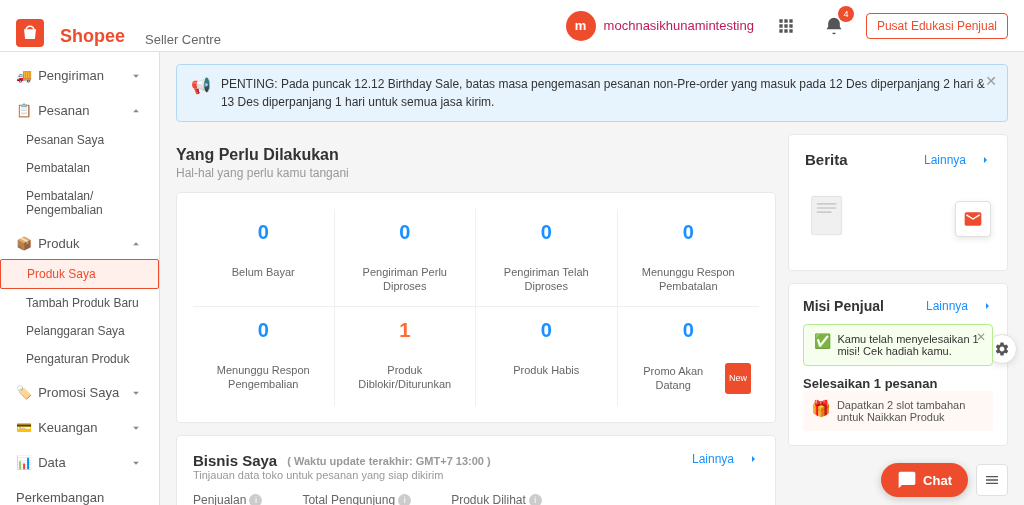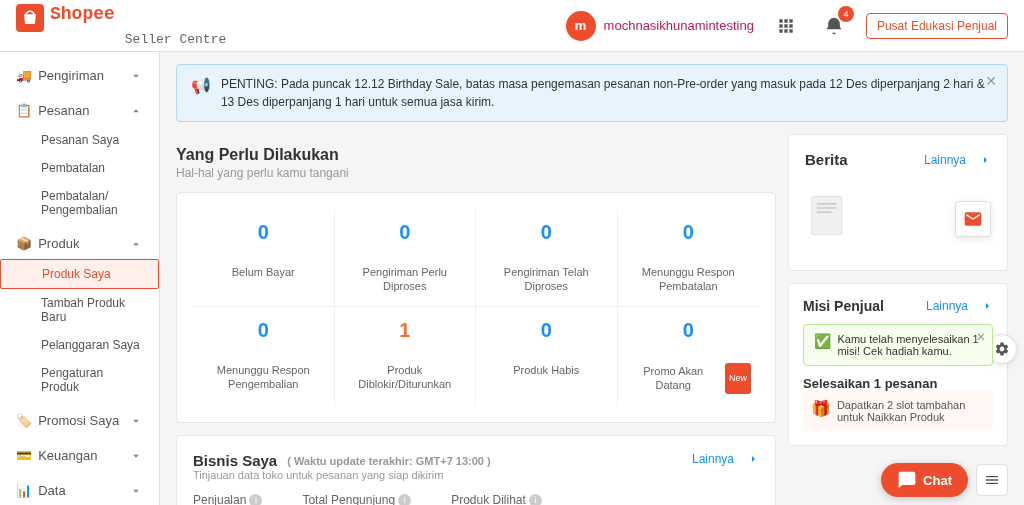--- a/index.html
+++ b/index.html
@@ -1,20 +1,20 @@
 <!DOCTYPE html>
 <html><head>
   <meta charset="utf-8">
   <style>
     * { box-sizing: border-box; margin: 0; padding: 0; }
     body { font-family: -apple-system, BlinkMacSystemFont, 'Segoe UI', sans-serif; font-size: 13px; background: #f5f5f5; color: #333; display: flex; flex-direction: column; height: 505px; overflow: hidden; }
 
     
     .header { background: #fff; border-bottom: 1px solid #e0e0e0; display: flex; align-items: center; padding: 0 16px; height: 52px; flex-shrink: 0; }
-    .header-logo { display: flex; align-items: flex-start; gap: 6px; font-family: Liberation Mono, monospace; }
+    .header-logo { display: flex; align-items: flex-end; gap: 16px; }
     .shopee-icon { width: 28px; height: 28px; background: #ee4d2d; border-radius: 4px; display: flex; align-items: center; justify-content: center; }
     .shopee-icon svg { width: 18px; height: 18px; fill: white; }
     .header-brand { font-size: 18px; font-weight: 700; color: #ee4d2d; }
     .header-subtitle { font-size: 13px; color: #666; margin-left: 4px; margin-top: 28px; }
     .header-spacer { flex: 1; }
     .header-right { display: flex; align-items: center; gap: 16px; }
     .avatar { width: 30px; height: 30px; background: #ee4d2d; border-radius: 50%; display: flex; align-items: center; justify-content: center; color: white; font-size: 13px; font-weight: 600; }
     .username { font-size: 13px; color: #be185d; }
     .notification-btn { position: relative; cursor: pointer; }
     .notification-btn svg { width: 20px; height: 20px; fill: #555; }
@@ -23,21 +23,21 @@
 
     
     .main-layout { display: flex; flex: 1; overflow: hidden; }
 
     
     .sidebar { width: 160px; background: #fff; border-right: 1px solid #e0e0e0; overflow-y: auto; flex-shrink: 0; padding-top: 8px; }
     .sidebar-section { margin-bottom: 4px; }
     .sidebar-header { display: flex; align-items: center; justify-content: space-between; padding: 8px 16px; cursor: pointer; color: #555; font-size: 13px; font-weight: 500; }
     .sidebar-header svg { width: 14px; height: 14px; fill: #888; }
     .sidebar-header-left { display: flex; align-items: center; }
-    .sidebar-item { padding: 7px 16px 7px 41px; font-size: 12px; color: #555; cursor: pointer; }
+    .sidebar-item { padding: 7px 16px 7px 26px; font-size: 12px; color: #555; cursor: pointer; }
     .sidebar-item.active { background: #fff0ec; color: #ee4d2d; border: 1.5px solid #ee4d2d; border-radius: 2px; }
 
     
     .content { flex: 1; overflow-y: auto; padding: 0 16px 16px 16px; }
 
     
     .alert-banner { background: #e8f4fd; border: 1px solid #b3d8f5; border-radius: 4px; padding: 10px 14px; margin: 12px 0; display: flex; align-items: flex-start; gap: 10px; position: relative; }
     .alert-icon { color: #1890ff; font-size: 16px; flex-shrink: 0; margin-top: 1px; }
     .alert-text { font-size: 12px; color: #333; line-height: 1.5; flex: 1; }
     .alert-close { position: absolute; right: 10px; top: 8px; cursor: pointer; color: #999; font-size: 14px; }

